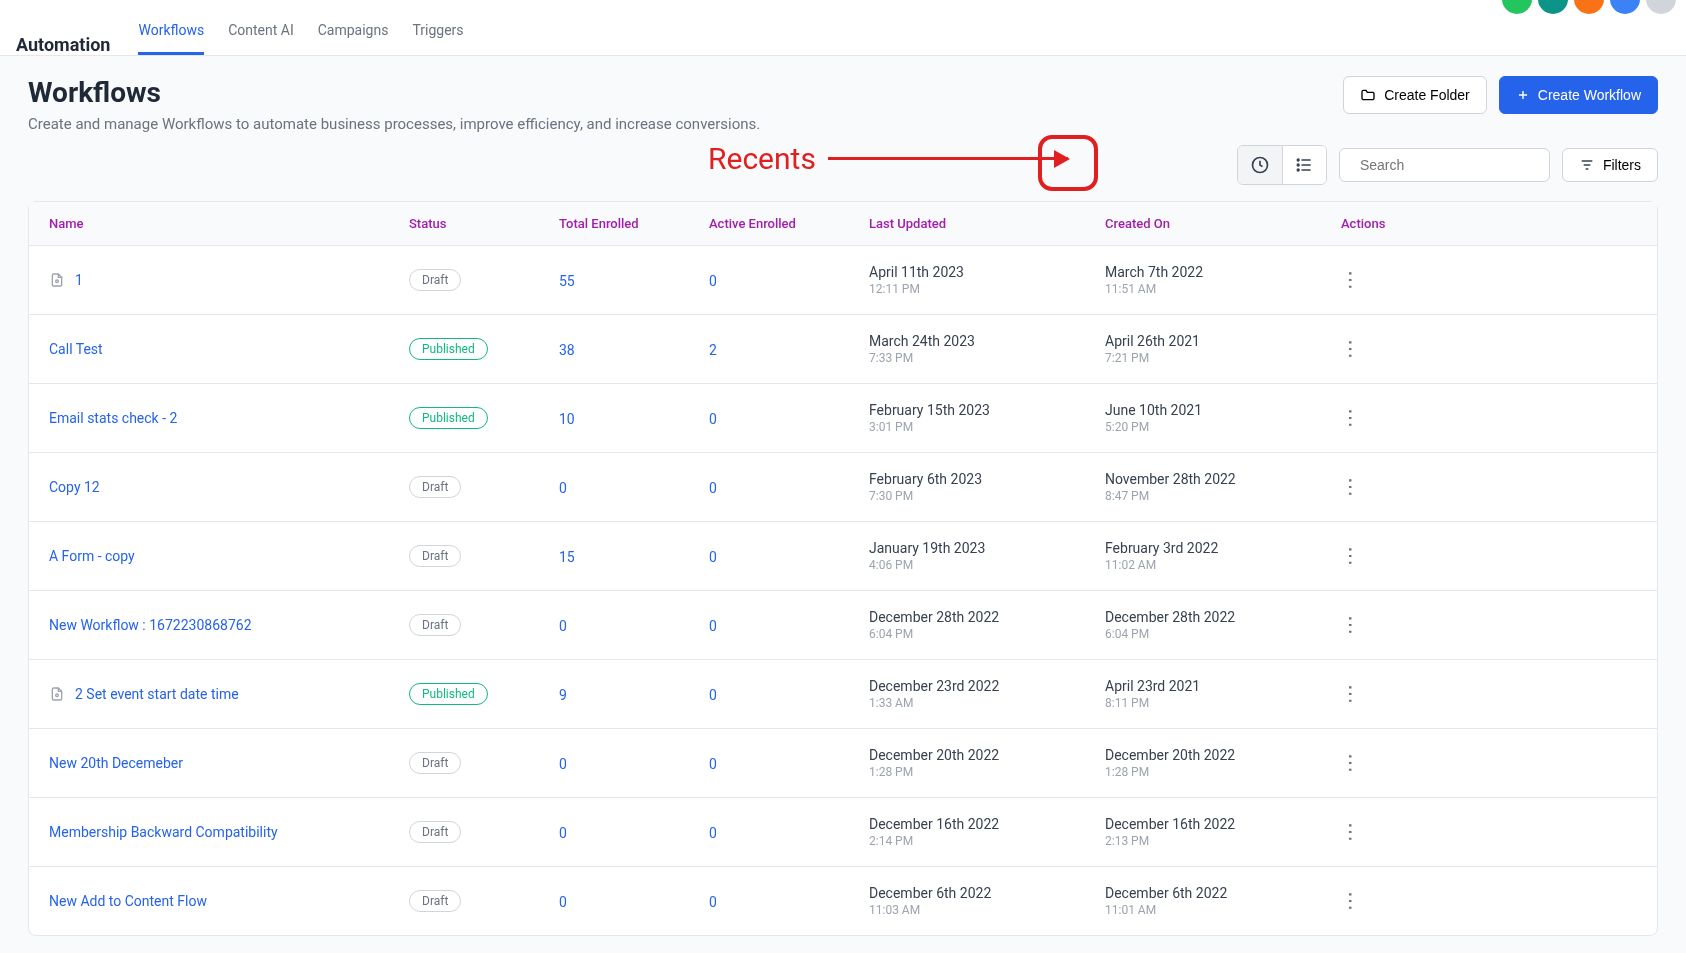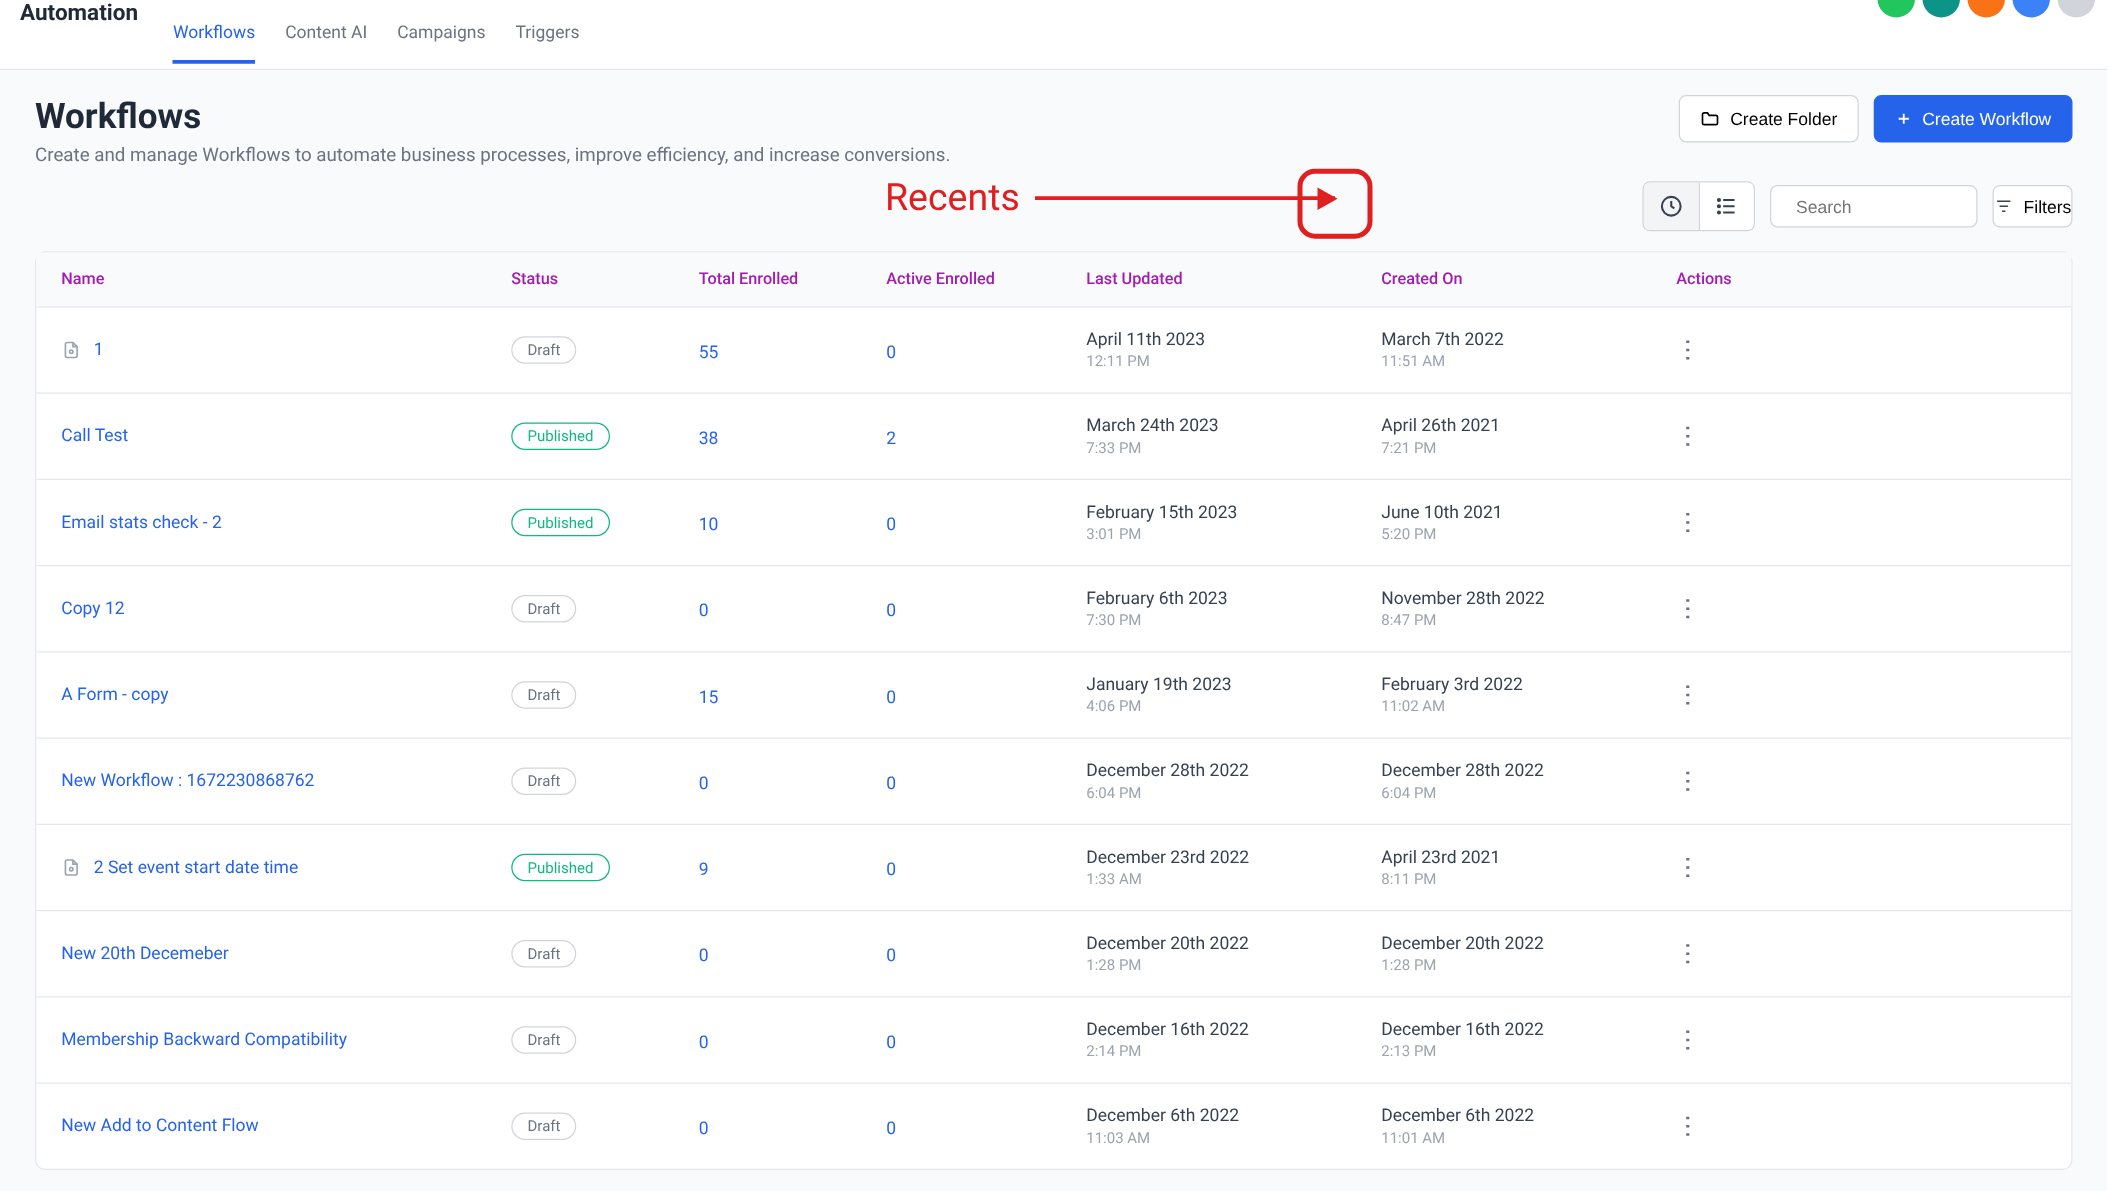--- a/index.html
+++ b/index.html
@@ -1,18 +1,18 @@
 <!DOCTYPE html>
 <html><head>
   <meta charset="utf-8">
   <style>
     * { box-sizing: border-box; margin: 0; padding: 0; }
     body { font-family: -apple-system, BlinkMacSystemFont, "Segoe UI", Roboto, sans-serif; background: #fff; color: #1f2937; }
     
-    .top-nav { display: flex; align-items: flex-start; padding: 0 16px; border-bottom: 1px solid #e5e7eb; height: 56px; }
+    .top-nav { display: flex; align-items: flex-end; padding: 0 16px; border-bottom: 1px solid #e5e7eb; height: 56px; }
     .app-title { font-size: 18px; font-weight: 700; margin-right: 28px; }
     .tabs { display: flex; gap: 24px; }
     .tab { color: #6b7280; font-size: 14px; padding: 18px 0 14px; cursor: pointer; border-bottom: 3px solid transparent; }
     .tab.active { color: #2563eb; border-bottom-color: #2563eb; }
     .top-circles { position: absolute; top: 0; right: 10px; display: flex; gap: 6px; }
     .circle { width: 30px; height: 30px; border-radius: 50%; margin-top: -16px; }
     
     .content { padding: 20px 28px; background: #f9fafb; min-height: calc(100vh - 56px); }
     
     .header-row { display: flex; justify-content: space-between; align-items: flex-start; margin-bottom: 12px; }
@@ -26,24 +26,24 @@
     .annotation { position: absolute; left: 680px; top: -4px; color: #e02020; font-size: 30px; font-weight: 400; display: flex; align-items: center; gap: 12px; }
     .arrow-line { width: 240px; height: 3px; background: #e02020; position: relative; }
     .arrow-line::after { content: ''; position: absolute; right: -2px; top: -7px; border-left: 16px solid #e02020; border-top: 9px solid transparent; border-bottom: 9px solid transparent; }
     .annotation-circle { position: absolute; left: 1010px; top: -10px; width: 60px; height: 56px; border: 4px solid #e02020; border-radius: 14px; pointer-events: none; }
     
     .view-toggle { display: flex; border: 1px solid #d1d5db; border-radius: 6px; overflow: hidden; }
     .view-btn { width: 44px; height: 38px; display: flex; align-items: center; justify-content: center; cursor: pointer; background: #fff; }
     .view-btn.active { background: #f3f4f6; }
     .view-btn + .view-btn { border-left: 1px solid #d1d5db; }
     
-    .search-box { display: flex; align-items: center; gap: 8px; border: 1px solid #d1d5db; border-radius: 6px; padding: 8px 12px; width: 166px; background: #fff; }
+    .search-box { display: flex; align-items: center; gap: 8px; border: 1px solid #d1d5db; border-radius: 6px; padding: 8px 12px; width: 211px; background: #fff; }
     .search-box input { border: none; outline: none; font-size: 14px; flex: 1; background: transparent; }
     
-    .filters-btn { display: flex; align-items: center; gap: 8px; border: 1px solid #d1d5db; border-radius: 6px; padding: 8px 0; background: #fff; cursor: pointer; font-size: 14px; }
+    .filters-btn { display: flex; align-items: center; gap: 8px; border: 1px solid #d1d5db; border-radius: 6px; padding: 8px 16px; background: #fff; cursor: pointer; font-size: 14px; }
     
     .table { background: #fff; border: 1px solid #e5e7eb; border-radius: 8px; }
     .thead { display: flex; padding: 14px 20px; background: #f9fafb; border-bottom: 1px solid #e5e7eb; font-size: 13px; color: #a21caf; font-weight: 500; }
     .trow { display: flex; padding: 18px 20px; border-bottom: 1px solid #e5e7eb; align-items: center; }
     .trow:last-child { border-bottom: none; }
     .col-name { flex: 0 0 360px; display: flex; align-items: center; gap: 10px; }
     .col-status { flex: 0 0 150px; }
     .col-total { flex: 0 0 150px; }
     .col-active { flex: 0 0 160px; }
     .col-updated { flex: 0 0 236px; }

